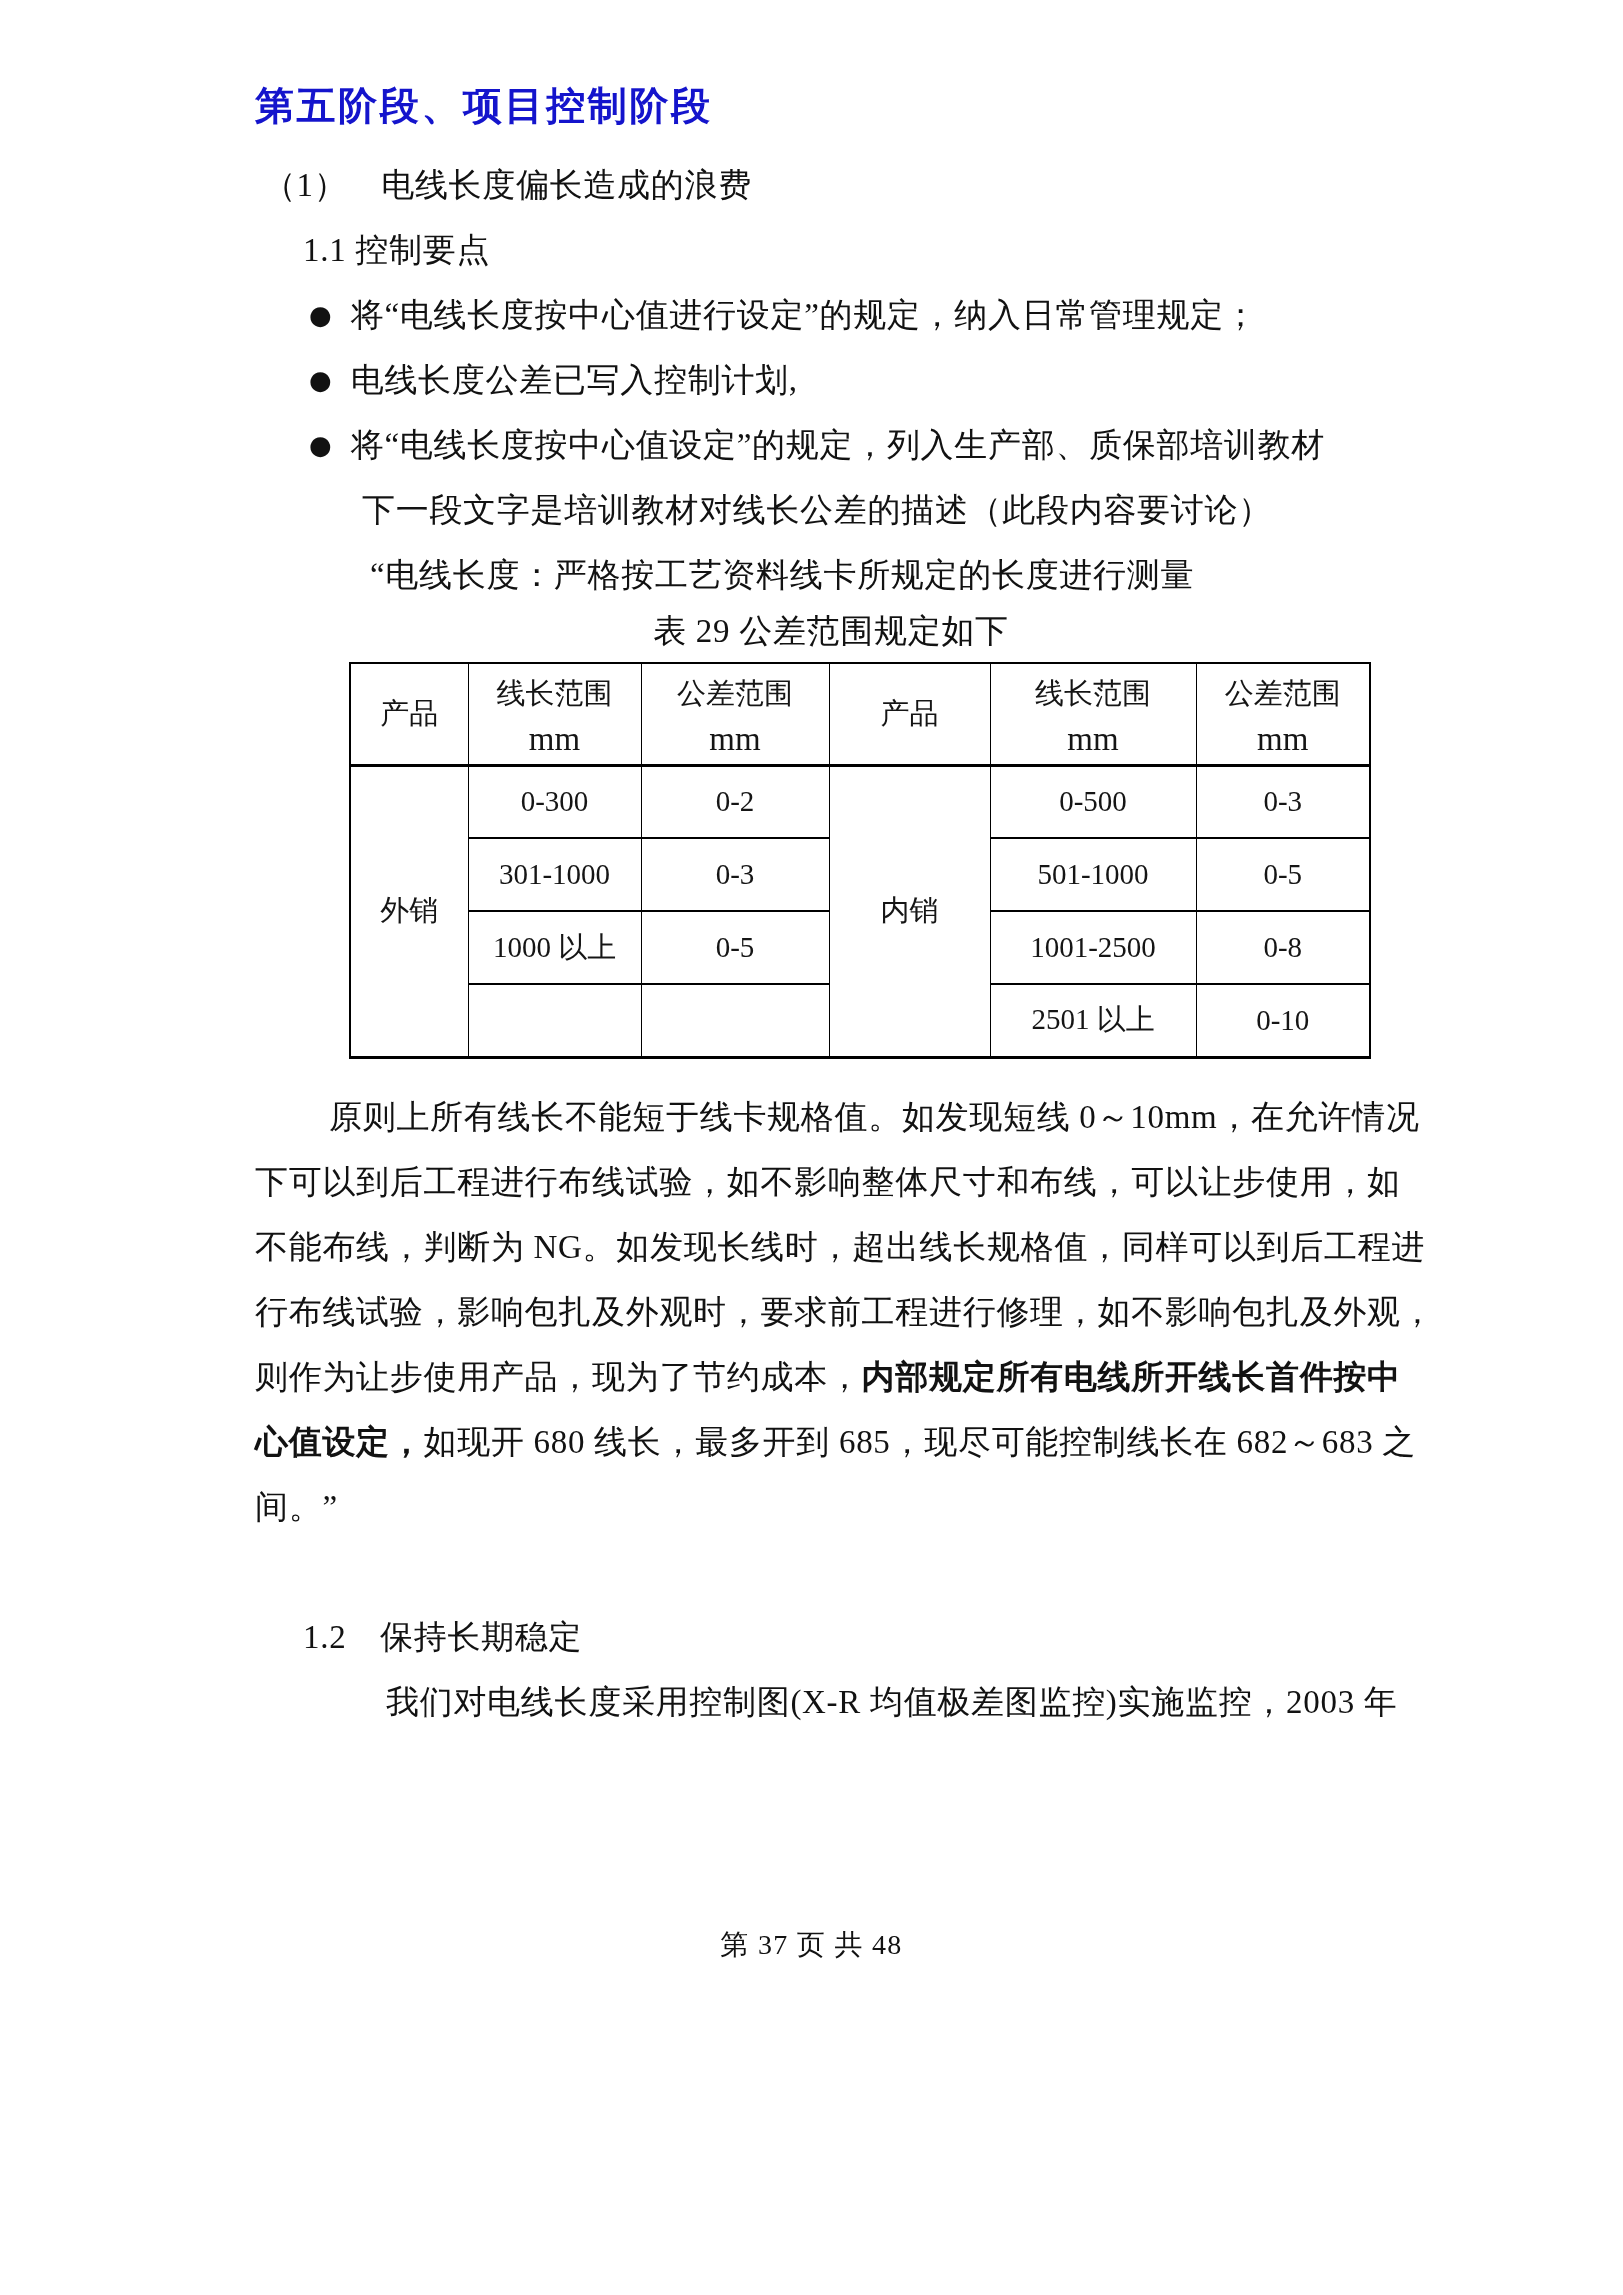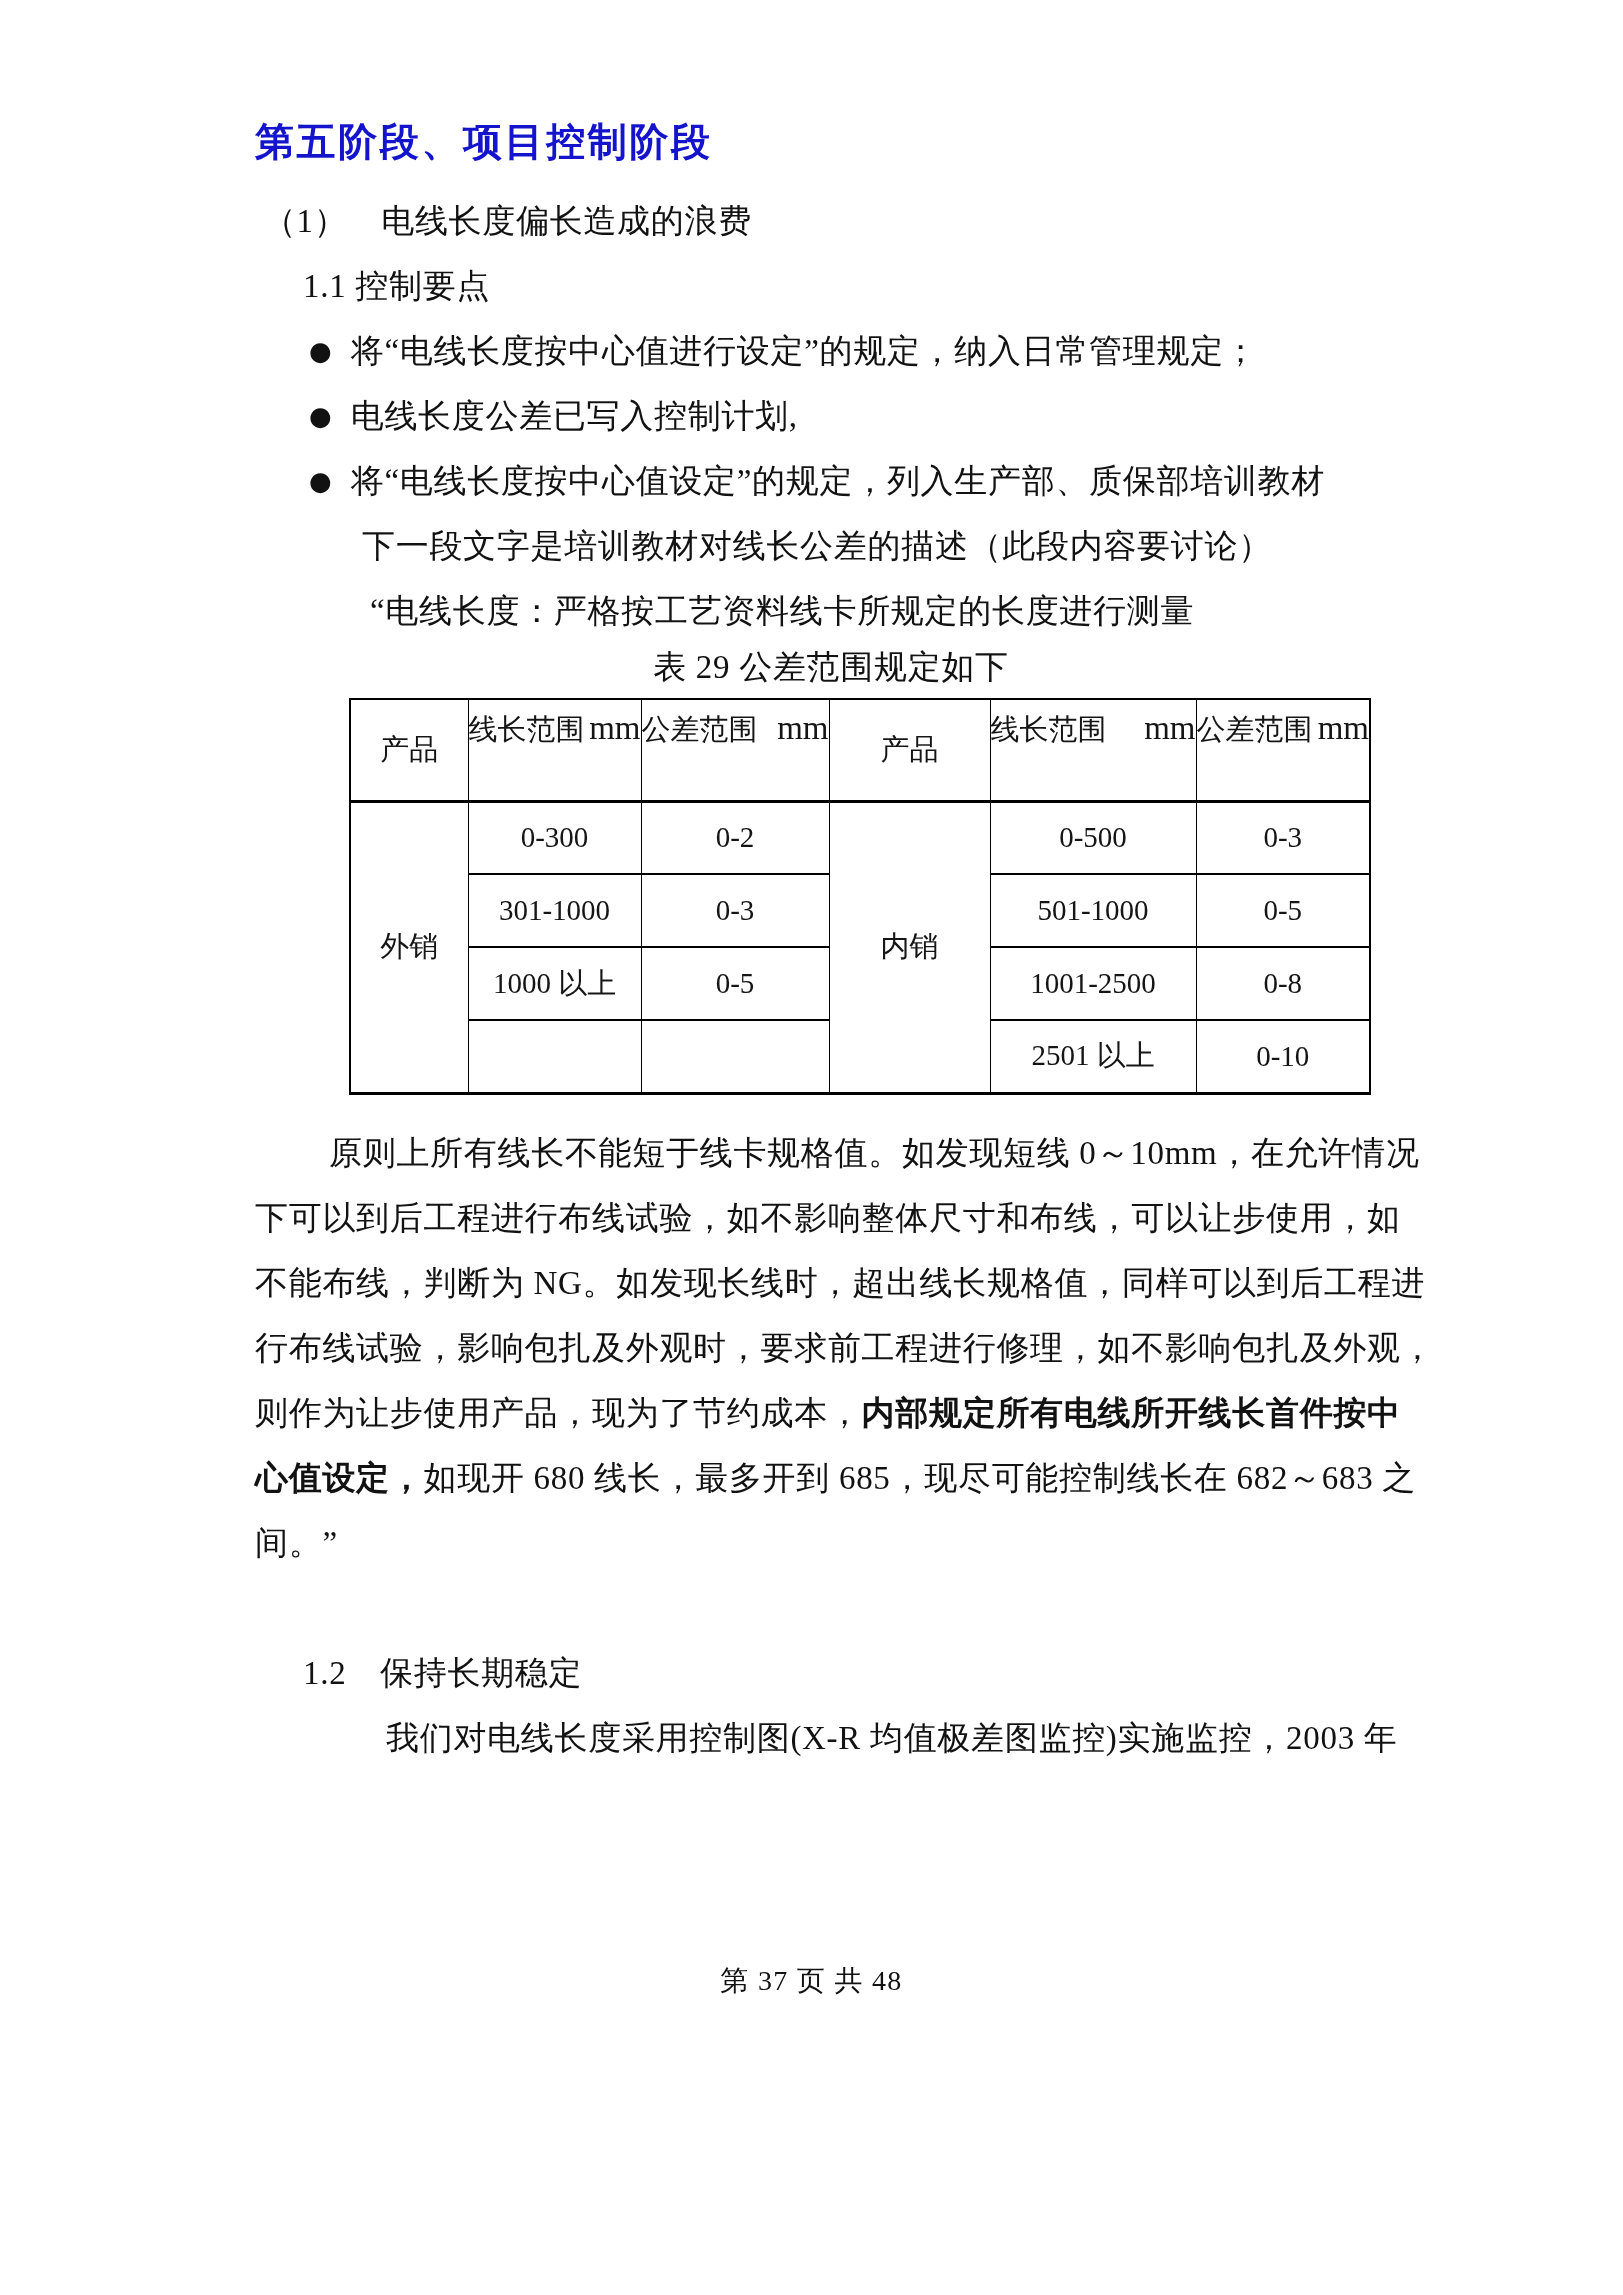--- a/index.html
+++ b/index.html
@@ -1,21 +1,21 @@
 <!DOCTYPE html>
 <html lang="zh" style="font-size:10.5px"><head>
 <meta charset="utf-8">
 <style>
   html,body{margin:0;padding:0;}
   body{
     width:1623px;height:2295px;background:#ffffff;color:#121212;
     font-family:"Liberation Serif","DejaVu Serif",serif;
     overflow:hidden;
   }
-  .content{padding:120px 216px 0 255px;}
+  .content{padding:84px 216px 0 255px;}
   .title{
     margin:0;font-size:39px;line-height:43px;font-weight:bold;
     letter-spacing:2.6px;white-space:nowrap;
   }
   .l{font-size:33px;line-height:65px;height:65px;white-space:nowrap;letter-spacing:0.7px;}
   .ind12{padding-left:7.9px;}
   .ind73{padding-left:48px;}
   .ind163{padding-left:107px;}
   .ind176{padding-left:115px;}
   .pindent{text-indent:74px;}
@@ -29,21 +29,21 @@
     font-family:"DejaVu Sans",sans-serif;
   }
   .caption{font-size:33px;line-height:46px;height:46px;text-align:center;letter-spacing:0.7px;}
   .tbl-wrap{margin:7.9px 0 0 94px;}
   table{border-collapse:collapse;table-layout:fixed;width:1021px;
         border:2px solid #000;border-top-width:2.6px;border-bottom-width:3.3px;}
   th,td{border:1.3px solid #000;text-align:center;vertical-align:middle;
         font-size:29px;font-weight:normal;padding:0;color:#151515;}
   thead tr{height:94px;}
   thead th{border-bottom:3.3px solid #000;}
-  .hcell{display:flex;flex-direction:row;justify-content:space-between;
+  .hcell{display:flex;flex-direction:column;justify-content:space-between;
          height:84px;padding:10.5px 0 5.2px 0;}
   .hunit{font-size:33px;}
   tbody tr{height:73px;}
   tbody td{border-top:2.6px solid #000;}
   .footer{
     margin-left:-255px;margin-right:-216px;margin-top:190px;
     text-align:center;font-size:28px;line-height:39px;letter-spacing:1.3px;
   }
 </style>
 </head>

